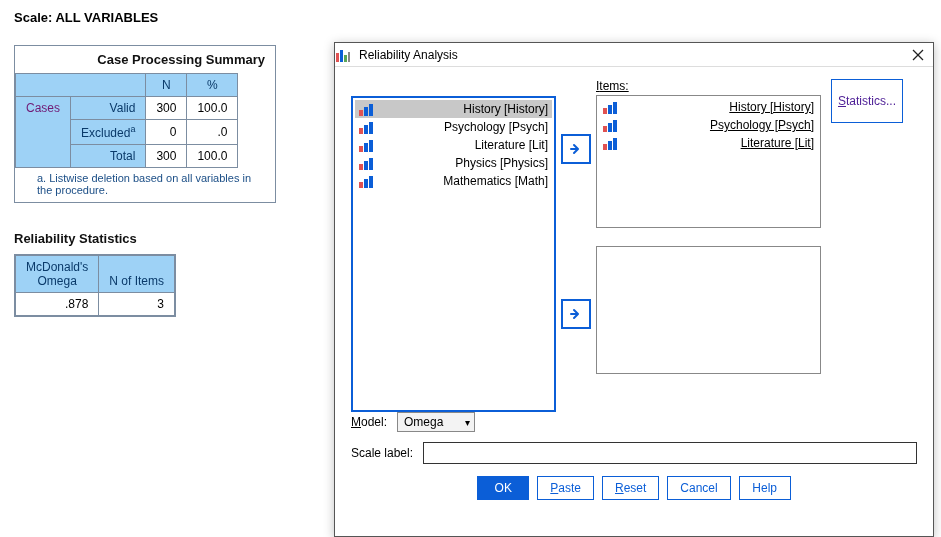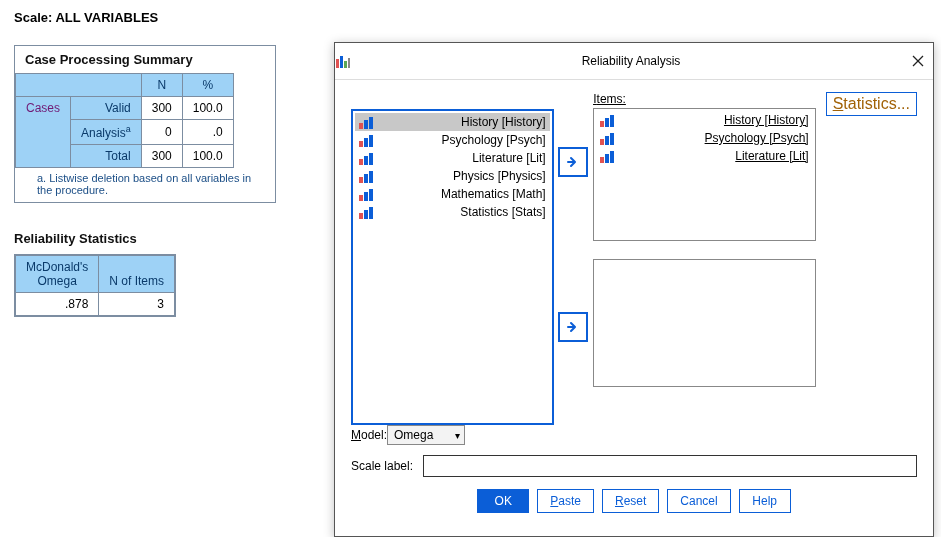--- a/index.html
+++ b/index.html
@@ -28,21 +28,21 @@
     font-weight: bold;
     margin: 0 0 20px 0;
   }
   .table-wrap {
     border: 1px solid #7c8da1;
     display: inline-block;
     padding: 0;
     margin-bottom: 18px;
   }
   .table-title {
-    text-align: left;
+    text-align: right;
     font-weight: bold;
     font-size: 13px;
     padding: 6px 10px;
     color: #111;
   }
   table.pivot {
     border-collapse: collapse;
     font-size: 12px;
   }
   table.pivot th, table.pivot td {
@@ -87,28 +87,27 @@
     top: 42px;
     width: 600px;
     height: 495px;
     background: #fff;
     border: 1px solid #555;
     box-shadow: 0 2px 10px rgba(0,0,0,0.25);
     display: flex;
     flex-direction: column;
   }
   .titlebar {
-    height: 37px;
+    height: 24px;
     display: flex;
     align-items: center;
     padding: 0 0;
     font-size: 12px;
     border-bottom: 1px solid #ddd;
     background: #fff;
-    text-align: center;
   }
   .titlebar .app-icon {
     width: 16px; height: 16px;
     margin-right: 8px;
     display:inline-flex;align-items:center;justify-content:center;
   }
   .titlebar .title { flex: 1; }
   .titlebar .close {
     width: 30px; height: 22px;
     display: flex; align-items: center; justify-content: center;
@@ -173,29 +172,29 @@
     background:#fff;
     display:flex; align-items:center; justify-content:center;
     cursor:pointer;
   }
   .move-btn svg { width:14px; height:14px; }
   .mid-col .spacer1 { height: 55px; }
   .mid-col .spacer2 { height: 135px; }
 
   .stats-btn {
     border:1px solid #0b5ed7;
-    color:#a16207;
+    color:#4c1d95;
     background:#fff;
-    padding:2px 6px;
-    font-size:16px;
+    padding:14px 6px;
+    font-size:12px;
     cursor:pointer;
   }
   .stats-btn .underline-key { text-decoration: underline; }
 
-  .model-row { margin-top:0; display:flex; align-items:center; }
+  .model-row { margin-top:0; display:flex; align-items:center; gap:10px; }
   .model-row label { font-size:12px; }
   .model-select {
     border:1px solid #888; background:#f3f3f3; padding:2px 18px 2px 6px;
     font-size:12px; position:relative; display:inline-flex; align-items:center;
     cursor:pointer; min-width:78px;
   }
   .model-select .chev { position:absolute; right:4px; top:50%; transform:translateY(-50%); font-size:10px;}
   .scale-row { margin-top:10px; display:flex; align-items:center; gap:10px; }
   .scale-input {
     flex:1; border:1px solid #333; height:22px; padding:2px 4px; font-size:12px;
@@ -235,21 +234,21 @@
         <th class="col-head">N</th>
         <th class="col-head">%</th>
       </tr>
       <tr>
         <td class="merged" rowspan="3">Cases</td>
         <td class="row-head">Valid</td>
         <td style="text-align:right">300</td>
         <td style="text-align:right">100.0</td>
       </tr>
       <tr>
-        <td class="row-head"><span>Analysis</span><sup>a</sup></td>
+        <td class="row-head"><span>Excluded</span><sup>a</sup></td>
         <td style="text-align:right">0</td>
         <td style="text-align:right">.0</td>
       </tr>
       <tr>
         <td class="row-head">Total</td>
         <td style="text-align:right">300</td>
         <td style="text-align:right">100.0</td>
       </tr>
     </tbody>
       </table>
@@ -324,26 +323,20 @@
                 <span class="bar3"></span>
               </span>
               <span>Physics [Physics]</span>
             </div>
           <div class="list-item">
               <span class="var-icon">
                 <span class="bar3"></span>
               </span>
               <span>Mathematics [Math]</span>
             </div>
-          <div class="list-item">
-              <span class="var-icon">
-                <span class="bar3"></span>
-              </span>
-              <span>Statistics [Stats]</span>
-            </div>
         </div>
       </div>
 
       <div class="mid-col">
         <div class="spacer1"></div>
         <div class="move-btn">
           <svg viewBox="0 0 14 14">
               <path d="M2 7 L8 7 M5 3 L9 7 L5 11" stroke="#0b5ed7" stroke-width="2" fill="none" stroke-linecap="round" stroke-linejoin="round"></path>
             </svg>
         </div>

